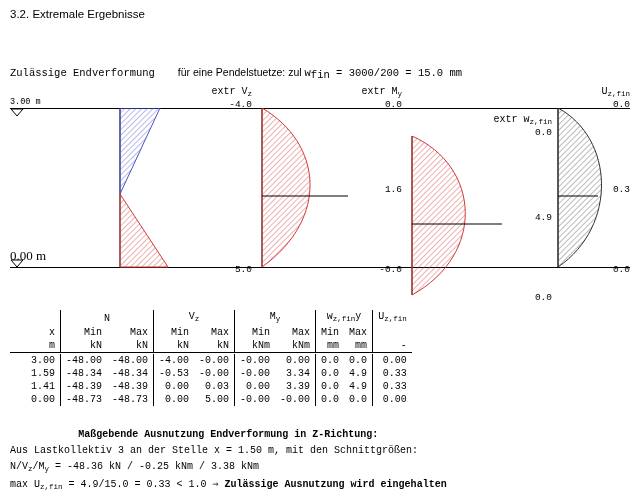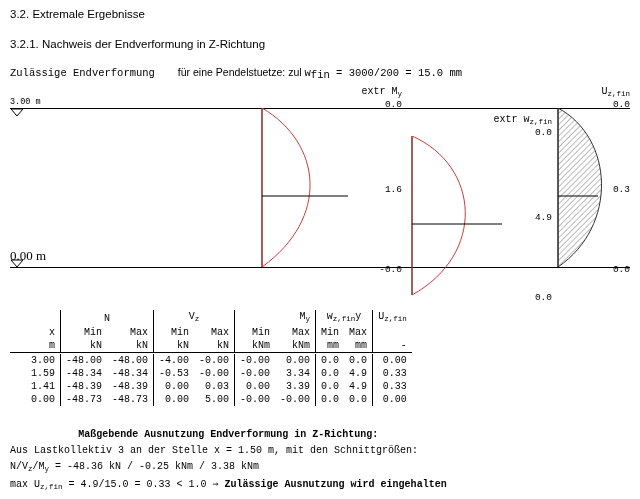--- a/index.html
+++ b/index.html
@@ -153,21 +153,20 @@
   #footer .line { white-space: nowrap; }
   #footer .bold { font-weight: bold; }
   svg { display: block; }
 </style>
 </head>
 <body>
 
 <div class="page">
 
   <div id="h-3-2">3.2. Extremale Ergebnisse</div>
-  <div id="h-3-2-1">3.2.1. Nachweis der Endverformung in Z-Richtung</div>
 
   <div id="zul-line">
     <span class="b">Zulässige Endverformung</span><span class="n"> für eine Pendelstuetze: zul </span><span class="m">w</span><sub class="m">fin</sub><span class="m"> = 3000/200 = 15.0 mm</span>
   </div>
 
   <div id="diagram">
 
     <div id="scale-top">3.00 m</div>
     <div id="scale-bot">0.00 m</div>
 
@@ -175,20 +174,41 @@
       <polygon points="1,1 13,1 7,8" fill="none" stroke="#000" stroke-width="1"></polygon>
     </svg>
     <svg style="position:absolute;left:0px;top:173px;" width="16" height="9">
       <polygon points="1,1 13,1 7,8" fill="none" stroke="#000" stroke-width="1"></polygon>
     </svg>
 
     <div class="axis-line" style="left:0px; top:22px; width:620px;"></div>
 
     <div class="axis-line" style="left:0px; top:181px; width:620px;"></div>
 
+    <div class="panel" style="left:92px; width:150px;">
+      <div class="title"><span>extr V</span><sub>z</sub></div>
+      <div class="vtop">-4.0</div>
+      <div class="vbot">5.0</div>
+      <svg style="position:absolute;left:0px;top:22px;" width="150" height="160">
+        <defs>
+          <pattern id="hatchBlue" width="4" height="4" patternTransform="rotate(45)" patternUnits="userSpaceOnUse">
+            <line x1="0" y1="0" x2="0" y2="4" stroke="#4a55c8" stroke-width="0.8"></line>
+          </pattern>
+          <pattern id="hatchRed" width="4" height="4" patternTransform="rotate(45)" patternUnits="userSpaceOnUse">
+            <line x1="0" y1="0" x2="0" y2="4" stroke="#d03a3a" stroke-width="0.8"></line>
+          </pattern>
+        </defs>
+
+        <line x1="18" y1="0" x2="18" y2="159" stroke="#000" stroke-width="1"></line>
+
+        <polygon points="18,0 58,0 18,86" fill="url(#hatchBlue)" stroke="#4a55c8" stroke-width="1"></polygon>
+
+        <polygon points="18,86 18,159 66,159" fill="url(#hatchRed)" stroke="#d03a3a" stroke-width="1"></polygon>
+      </svg>
+    </div>
 
     <div class="panel" style="left:242px; width:150px;">
       <div class="title"><span>extr M</span><sub>y</sub></div>
       <div class="vtop">0.0</div>
       <div class="vmid">1.6</div>
       <div class="vbot">-0.0</div>
       <svg style="position:absolute;left:0px;top:22px;" width="150" height="160">
         <line x1="10" y1="0" x2="10" y2="159" stroke="#000" stroke-width="1"></line>
         <path d="M10,0 C70,35 78,110 10,159 Z" fill="url(#hatchRed)" stroke="#d03a3a" stroke-width="1"></path>
         <line x1="10" y1="88" x2="96" y2="88" stroke="#000" stroke-width="1"></line>
@@ -226,21 +246,21 @@
 
   </div>
 
   <div id="table">
     <table>
       <thead>
         <tr>
           <th style="width:40px;"></th>
           <th class="sep" colspan="2" style="text-align:center;">N</th>
           <th class="sep" colspan="2" style="text-align:center;"><span>V</span><sub>z</sub></th>
-          <th class="sep" colspan="2" style=""><span>M</span><sub>y</sub></th>
+          <th class="sep" colspan="2" style="text-align:center;"><span>M</span><sub>y</sub></th>
           <th class="sep" colspan="2" style="text-align:center;"><span>w</span><sub>z,fin</sub><span>y</span></th>
           <th class="sep" style="text-align:center;"><span>U</span><sub>z,fin</sub></th>
         </tr>
         <tr>
           <th>x</th>
           <th class="sep">Min</th>
           <th>Max</th>
           <th class="sep">Min</th>
           <th>Max</th>
           <th class="sep">Min</th>

